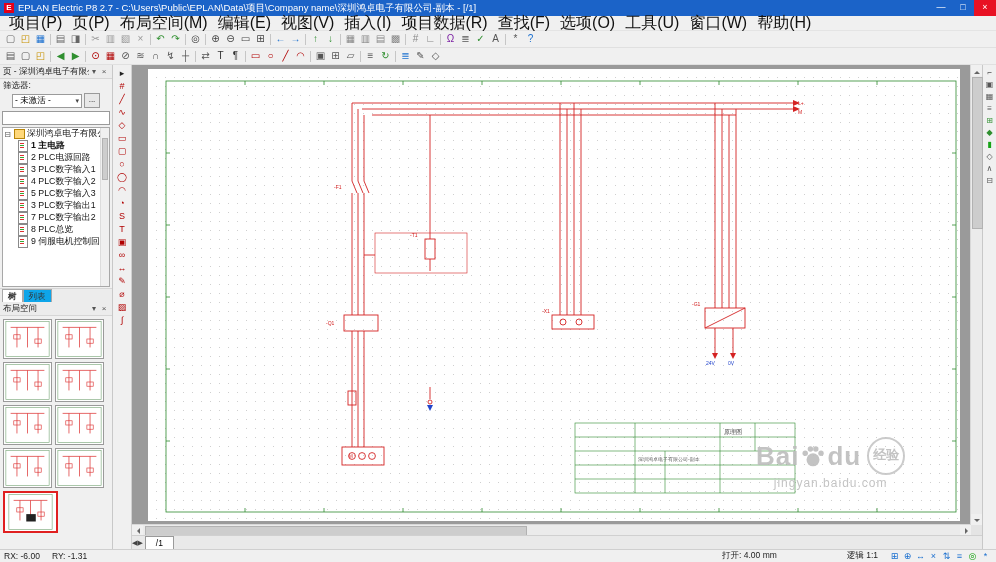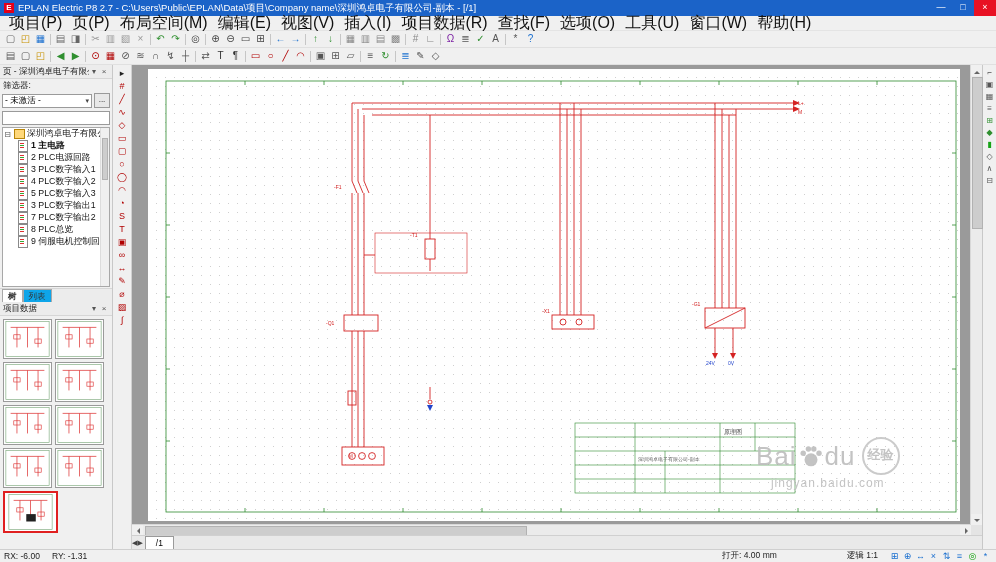--- a/index.html
+++ b/index.html
@@ -23,21 +23,21 @@
   
   .main{flex:1;display:flex;min-height:0;}
 
   
   .left{width:112px;flex:none;display:flex;flex-direction:column;background:#f0f0f0;border-right:1px solid #c8c8c8;}
   .panel-header{height:13px;display:flex;align-items:center;font-size:8.5px;padding:0 3px;background:#ececec;border-bottom:1px solid #d6d6d6;color:#222;flex:none;}
   .panel-header .ph-label{flex:1;white-space:nowrap;overflow:hidden;}
   .ph-btn{width:10px;text-align:center;font-size:8px;color:#555;flex:none;}
   .pages-panel{height:237px;flex:none;display:flex;flex-direction:column;}
   .filter-label{font-size:8.5px;padding:1px 3px 0;color:#222;flex:none;}
-  .filter-row{display:flex;align-items:center;padding:1px 2px;flex:none;}
+  .filter-row{display:flex;align-items:center;padding:1px 12px;flex:none;}
   .sel{flex:1;height:12px;border:1px solid #9a9a9a;background:#fff;font-size:8.5px;display:flex;align-items:center;padding:0 2px;}
   .sel-text{flex:1;white-space:nowrap;overflow:hidden;}
   .sel-arrow{font-size:7px;color:#444;flex:none;}
   .dots-btn{width:14px;height:13px;border:1px solid #9a9a9a;background:#e8e8e8;font-size:8px;line-height:11px;text-align:center;margin-left:2px;flex:none;}
   .value-input{height:12px;border:1px solid #9a9a9a;background:#fff;margin:2px 2px 1px;font-size:9px;padding:0 2px;flex:none;}
   .tree{flex:1;background:#fff;border:1px solid #a8a8a8;margin:1px 2px;overflow:hidden;position:relative;font-size:8.8px;}
   .tree-row{display:flex;align-items:center;height:12px;white-space:nowrap;color:#111;}
   .tree-row .tree-label{overflow:hidden;}
   .tree-row.active .tree-label{font-weight:bold;}
   .tree-row.item{padding-left:14px;}
@@ -62,21 +62,21 @@
 
   
   .canvas-wrap{flex:1;position:relative;background:#9a9a9a;min-width:0;}
   .viewport{position:absolute;left:0;top:0;right:11px;bottom:24px;overflow:hidden;background:#9a9a9a;}
   .page{position:absolute;left:16px;top:4px;width:812px;height:452px;background-color:#fff;
         background-image:radial-gradient(circle,#cfcfcf 0.6px,transparent 0.8px);background-size:9px 9px;background-position:4px 4px;}
   .page svg.schem{position:absolute;inset:0;width:100%;height:100%;}
 
   .watermark{position:absolute;left:608px;top:368px;color:#bdbdbd;opacity:.9;text-align:center;}
   .wm-row{display:flex;align-items:center;}
-  .wm-text{font-size:26px;font-weight:normal;letter-spacing:1px;text-align:center;}
+  .wm-text{font-size:26px;font-weight:bold;letter-spacing:1px;text-align:center;}
   .wm-paw{width:26px;height:26px;margin:0 1px;}
   .wm-paw svg{width:26px;height:26px;display:block;}
   .wm-seal{display:inline-block;width:34px;height:34px;border:2px solid #c6c6c6;border-radius:50%;font-size:13px;line-height:32px;text-align:center;margin-left:6px;font-weight:bold;}
   .wm-sub{font-size:12px;letter-spacing:1px;margin-top:1px;}
 
   
   .sb-btn{width:11px;height:11px;background:#f0f0f0;position:relative;flex:none;}
   .sb-btn::after{content:"";position:absolute;border:3px solid transparent;}
   .sb-up::after{left:3px;top:3px;border-bottom-color:#666;}
   .sb-down::after{left:3px;top:5px;border-top-color:#666;}
@@ -283,21 +283,21 @@
             <div class="sb-thumb"></div>
           </div>
         </div>
         <div class="panel-tabs">
           <span class="ptab active">树</span>
           <span class="ptab">列表</span>
         </div>
       </div>
       <div class="preview-panel">
         <div class="panel-header">
-          <span class="ph-label">项目数据</span>
+          <span class="ph-label">布局空间</span>
           <span class="ph-btn">▾</span>
           <span class="ph-btn">×</span>
         </div>
         <div class="thumbs">
             <div class="thumb">
               <svg viewBox="0 0 44 36">
                 <rect x="1.5" y="1.5" width="41" height="33" fill="none" stroke="#7aa87a" stroke-width="0.6"></rect>
                 <line x1="6" y1="7" x2="38" y2="7" stroke="#d33" stroke-width="0.7"></line>
                 <line x1="12" y1="7" x2="12" y2="26" stroke="#d33" stroke-width="0.7"></line>
                 <line x1="22" y1="7" x2="22" y2="26" stroke="#d33" stroke-width="0.7"></line>

